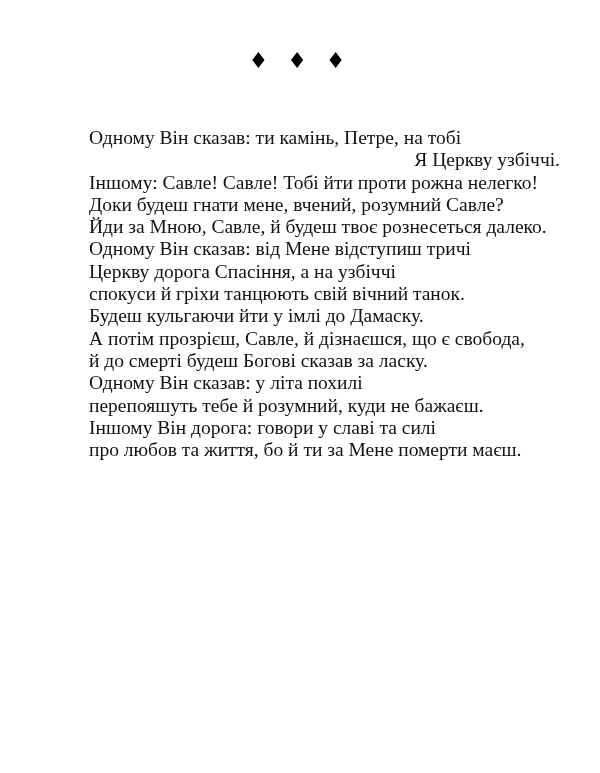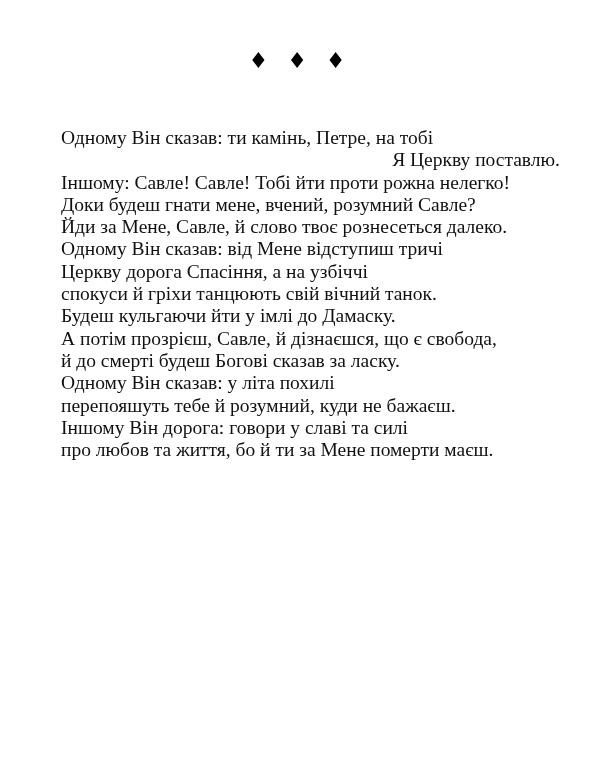--- a/index.html
+++ b/index.html
@@ -7,34 +7,34 @@
   .ornament {
     position: absolute; top: 48px; left: 0; width: 600px;
     text-align: center; font-family: "DejaVu Sans", sans-serif;
     font-size: 22px; color: #000; letter-spacing: 6px;
   }
   .poem {
     position: absolute; top: 127px; left: 61px; width: 500px;
     font-family: "Liberation Serif", serif; font-size: 19.5px;
     line-height: 22.3px; color: #111;
   }
-  .line { white-space: nowrap; display: block; }
+  .line { white-space: nowrap; display: block; margin-left: 28px; }
   .line.right { text-align: right; padding-right: 1px; }
 </style>
 </head>
 <body>
 
 <div class="ornament">♦ ♦ ♦</div>
 
 <div class="poem">
   <span class="line">Одному Він сказав: ти камінь, Петре, на тобі</span>
-  <span class="line right">Я Церкву поставлю.</span>
+  <span class="line right">Я Церкву узбіччі.</span>
   <span class="line">Іншому: Савле! Савле! Тобі йти проти рожна нелегко!</span>
   <span class="line">Доки будеш гнати мене, вчений, розумний Савле?</span>
-  <span class="line">Йди за Мене, Савле, й слово твоє рознесеться далеко.</span>
+  <span class="line">Йди за Мною, Савле, й будеш твоє рознесеться далеко.</span>
   <span class="line">Одному Він сказав: від Мене відступиш тричі</span>
   <span class="line">Церкву дорога Спасіння, а на узбіччі</span>
   <span class="line">спокуси й гріхи танцюють свій вічний танок.</span>
   <span class="line">Будеш кульгаючи йти у імлі до Дамаску.</span>
   <span class="line">А потім прозрієш, Савле, й дізнаєшся, що є свобода,</span>
   <span class="line">й до смерті будеш Богові сказав за ласку.</span>
   <span class="line">Одному Він сказав: у літа похилі</span>
   <span class="line">перепояшуть тебе й розумний, куди не бажаєш.</span>
   <span class="line">Іншому Він дорога: говори у славі та силі</span>
   <span class="line">про любов та життя, бо й ти за Мене померти маєш.</span>

